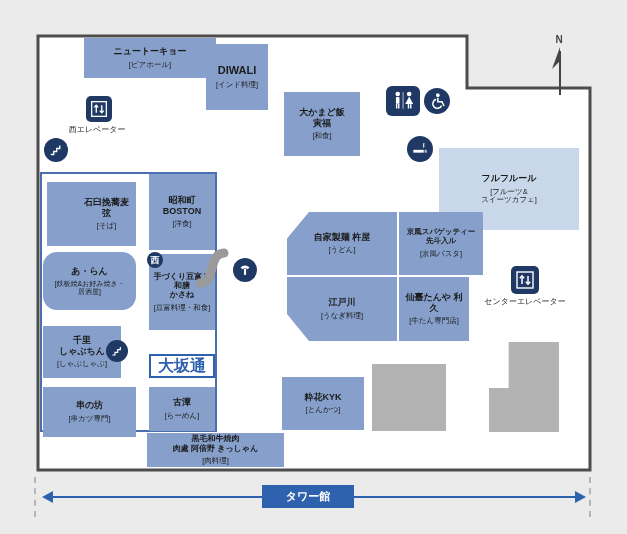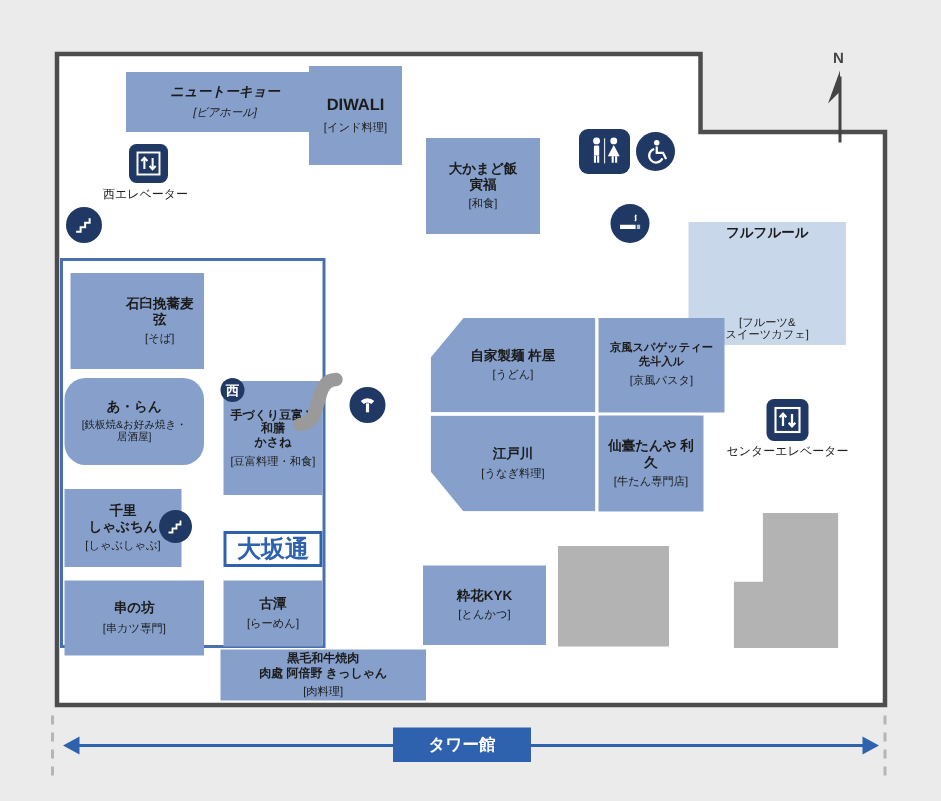--- a/index.html
+++ b/index.html
@@ -9,25 +9,25 @@
   }
   svg.outline{position:absolute;left:0;top:0;z-index:0;}
   .cluster-outline{position:absolute;left:40px;top:172px;width:177px;height:260px;
     border:2px solid #4a6fae;z-index:1;pointer-events:none;box-sizing:border-box;}
   
   .shop{position:absolute;z-index:2;background:#86a0cb;display:flex;flex-direction:column;
     align-items:center;justify-content:center;text-align:center;padding:2px;box-sizing:border-box;}
   .shop.light{background:#c9d7eb;}
   .t-name{font-size:9px;font-weight:700;line-height:1.18;white-space:pre-line;}
   .t-cat{font-size:7.5px;line-height:1.15;white-space:pre-line;margin-top:4px;}
-  .b-newtokyo{left:84px;top:48px;width:132px;height:40px;font-style:italic;}
+  .b-newtokyo{left:84px;top:38px;width:132px;height:40px;}
   .b-diwali{left:206px;top:44px;width:62px;height:66px;}
   .b-diwali .t-name{font-size:11px;}
   .b-torafuku{left:284px;top:92px;width:76px;height:64px;}
-  .b-fruru{left:459px;top:148px;width:105px;height:82px;justify-content:space-between;}
+  .b-fruru{left:439px;top:148px;width:140px;height:82px;}
   .b-gen{left:47px;top:182px;width:89px;height:64px;padding-left:32px;}
   .b-boston{left:149px;top:174px;width:66px;height:76px;}
   .b-aran{left:43px;top:252px;width:93px;height:58px;border-radius:14px;}
   .b-aran .t-cat{font-size:7px;}
   .b-kasane{left:149px;top:254px;width:66px;height:76px;}
   .b-kasane .t-name{font-size:8px;}
   .b-senri{left:43px;top:326px;width:78px;height:52px;}
   .b-kushi{left:43px;top:387px;width:93px;height:50px;}
   .b-kotan{left:149px;top:387px;width:66px;height:44px;}
   .b-kisshan{left:147px;top:433px;width:137px;height:34px;}
@@ -97,20 +97,25 @@
   <div class="shop light b-fruru">
     <div class="t-name">フルフルール</div>
     <div class="t-cat">[フルーツ&amp;
 スイーツカフェ]</div>
   </div>
   <div class="shop b-gen">
     <div class="t-name">石臼挽蕎麦
 弦</div>
     <div class="t-cat">[そば]</div>
   </div>
+  <div class="shop b-boston">
+    <div class="t-name">昭和町
+BOSTON</div>
+    <div class="t-cat">[洋食]</div>
+  </div>
   <div class="shop b-aran">
     <div class="t-name">あ・らん</div>
     <div class="t-cat">[鉄板焼&amp;お好み焼き・
 居酒屋]</div>
   </div>
   <div class="shop b-kasane">
     <div class="t-name">手づくり豆富と和膳
 かさね</div>
     <div class="t-cat">[豆富料理・和食]</div>
   </div>

